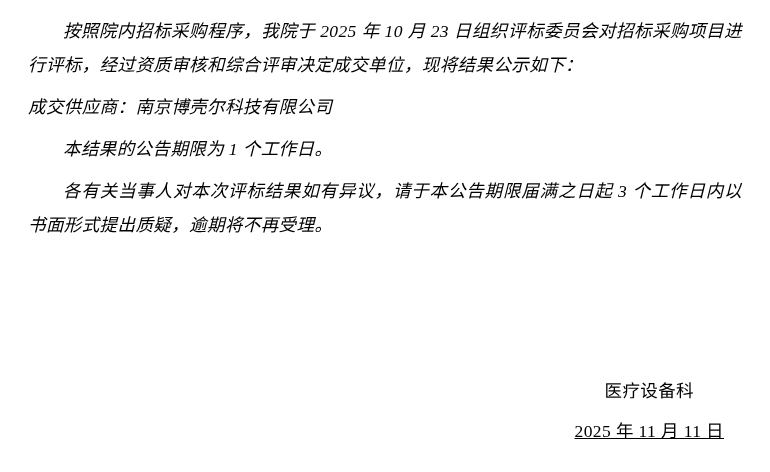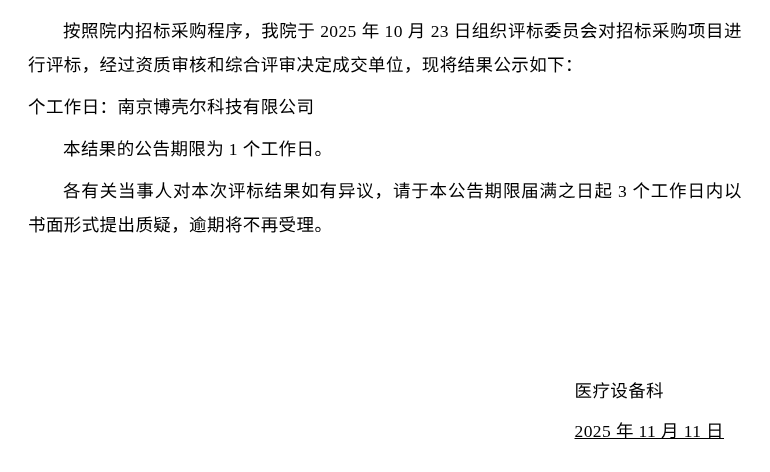--- a/index.html
+++ b/index.html
@@ -21,53 +21,54 @@
     box-sizing: border-box;
     padding: 14px 28px 0 28px;
   }
   .body-text p {
     margin: 0 0 8px 0;
     font-size: 17.5px;
     line-height: 34px;
     letter-spacing: 0.4px;
     text-align: justify;
     text-justify: inter-ideograph;
+    font-style: italic;
   }
   .indent {
     text-indent: 2em;
   }
   .no-indent {
     text-indent: 0;
   }
   .sign-block {
     position: absolute;
     right: 46px;
     bottom: 18px;
-    text-align: left;
+    text-align: center;
   }
   .sign-block p {
     margin: 0 0 6px 0;
     font-size: 17.5px;
     line-height: 34px;
     letter-spacing: 0.4px;
     white-space: nowrap;
   }
   .sign-date {
     margin-left: 0;
     text-decoration: underline;
   }
 </style>
 </head>
 <body>
 
 <div class="page">
 
   <div class="body-text">
     <p class="indent">按照院内招标采购程序，我院于 2025 年 10 月 23 日组织评标委员会对招标采购项目进行评标，经过资质审核和综合评审决定成交单位，现将结果公示如下：</p>
-    <p class="no-indent">个工作日：南京博壳尔科技有限公司</p>
+    <p class="no-indent">成交供应商：南京博壳尔科技有限公司</p>
     <p class="indent">本结果的公告期限为 1 个工作日。</p>
     <p class="indent">各有关当事人对本次评标结果如有异议，请于本公告期限届满之日起 3 个工作日内以书面形式提出质疑，逾期将不再受理。</p>
   </div>
 
   <div class="sign-block">
     <p class="sign-dept">医疗设备科</p>
     <p class="sign-date">2025 年 11 月 11 日</p>
   </div>
 
 </div>

